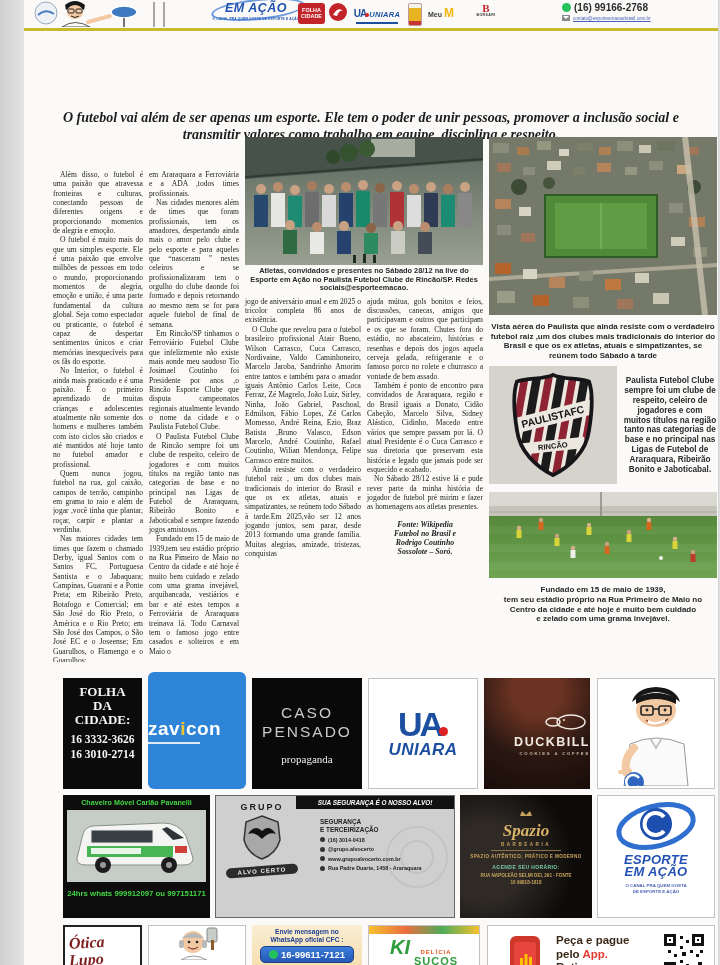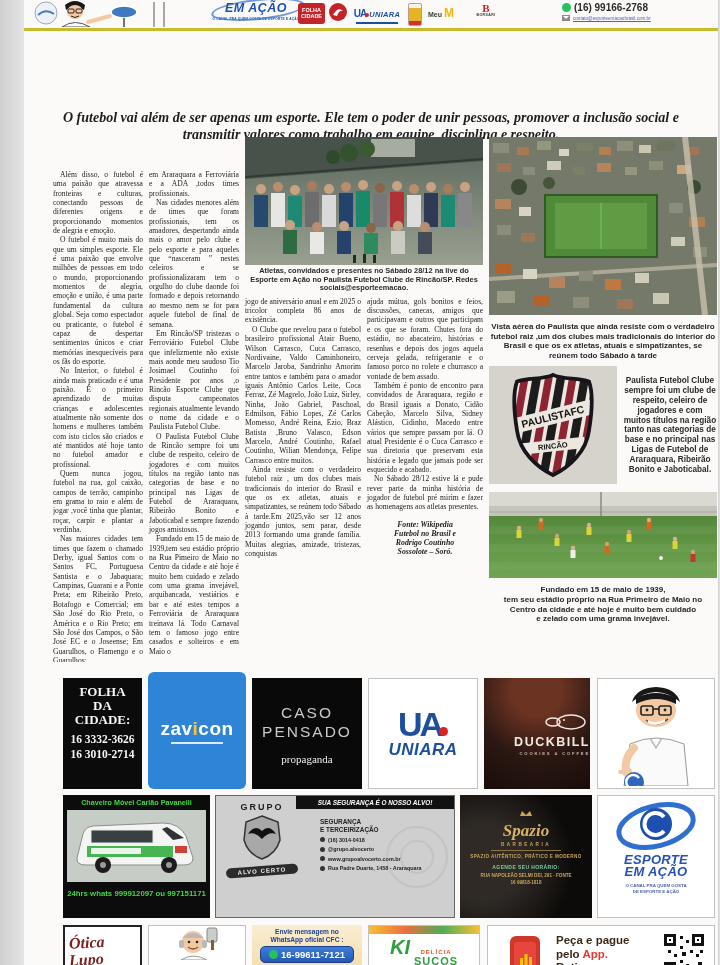--- a/index.html
+++ b/index.html
@@ -60,21 +60,21 @@
   .crest-row{display:flex;gap:6px;margin:2px 0 8px;}
   .crest-card{flex:0 0 128px;height:118px;background:#d6d3cc;display:flex;align-items:center;justify-content:center;}
   .crest-text{flex:1;font:700 8.2px "Liberation Sans",sans-serif;color:#2a2a2a;text-align:center;line-height:9.8px;align-self:center;}
   
   .card{position:absolute;box-sizing:border-box;overflow:hidden;}
   .bordered{border:1px solid #c2c2c2;background:#fff;}
   .ad-folha{left:39px;top:678px;width:79px;height:111px;background:#0b0b0b;color:#f5f5f5;text-align:center;
     font-family:"Liberation Serif",serif;padding-top:7px;}
   .ad-folha .t1{font-weight:700;font-size:13px;line-height:14px;}
   .ad-folha .t2{font-weight:700;font-size:11.5px;line-height:13px;margin-top:6px;}
-  .ad-zavicon{left:124px;top:672px;width:98px;height:117px;background:#2e84d6;border-radius:6px;display:flex;flex-direction:column;align-items:center;justify-content:center;}
+  .ad-zavicon{left:124px;top:672px;width:98px;height:117px;background:#2e84d6;border-radius:6px;display:flex;flex-direction:column;justify-content:center;}
   .zv{font:800 19px "Liberation Sans",sans-serif;color:#fff;letter-spacing:.5px;}
   .zv .i{color:#f5c531;}
   .zv-bar{width:52px;height:2px;background:#dfeaf8;margin-top:2px;}
   .ad-caso{left:228px;top:678px;width:110px;height:111px;background:#090909;display:flex;flex-direction:column;align-items:center;justify-content:center;}
   .caso-l{font:400 15.5px "Liberation Sans",sans-serif;color:#c9c9c9;letter-spacing:2px;line-height:19px;}
   .caso-p{font:400 11px "Liberation Serif",serif;color:#efefef;margin-top:12px;}
   .ad-uniara{left:344px;top:678px;width:110px;height:111px;display:flex;flex-direction:column;align-items:center;justify-content:center;}
   .big-ua{font:900 34px "Liberation Sans",sans-serif;color:#1d4fa1;letter-spacing:-3px;line-height:32px;}
   .big-ua .dot{display:inline-block;width:9px;height:9px;border-radius:50%;background:#d22;margin-left:-2px;}
   .big-nm{font:italic 900 17px "Liberation Sans",sans-serif;color:#1d4fa1;letter-spacing:.5px;}
@@ -197,21 +197,21 @@
       <div class="col c1">
         <p>Além disso, o futebol é uma paixão que atravessa fronteiras e culturas, conectando pessoas de diferentes origens e proporcionando momentos de alegria e emoção.</p>
         <p>O futebol é muito mais do que um simples esporte. Ele é uma paixão que envolve milhões de pessoas em todo o mundo, proporcionando momentos de alegria, emoção e união, é uma parte fundamental da cultura global. Seja como espectador ou praticante, o futebol é capaz de despertar sentimentos únicos e criar memórias inesquecíveis para os fãs do esporte.</p>
         <p>No Interior, o futebol é ainda mais praticado e é uma paixão. É o primeiro aprendizado de muitas crianças e adolescentes atualmente não somente dos homens e mulheres também com isto ciclos são criados e até mantidos até hoje tanto no futebol amador e profissional.</p>
         <p>Quem nunca jogou, futebol na rua, gol caixão, campos de terrão, campinho em grama to raio e além de jogar ,você tinha que plantar, roçar, carpir e plantar a verdinha.</p>
         <p>Nas maiores cidades tem times que fazem o chamado Derby, igual Santos com o Santos FC, Portuguesa Santista e o Jabaquara; Campinas, Guarani e a Ponte Preta; em Ribeirão Preto, Botafogo e Comercial; em São José do Rio Preto, o América e o Rio Preto; em São José dos Campos, o São José EC e o Joseense; Em Guarulhos, o Flamengo e o Guarulhos;</p>
       </div>
       <div class="col c2">
         <p class="cont">em Araraquara a Ferroviária e a ADA ,todos times profissionais.</p>
         <p>Nas cidades menores além de times que foram profissionais, tem os amadores, despertando ainda mais o amor pelo clube e pelo esporte e para aqueles que “nasceram ” nestes celeiros e se profissionalizaram tem o orgulho do clube daonde foi formado e depois retornando ao mesmo nem se for para aquele futebol de final de semana.</p>
-        <p>Em Rincão/SP tristezas o Ferroviário Futebol Clube que infelizmente não existe mais aonde meu saudoso Tio Josimael Coutinho foi Presidente por anos ,o Rincão Esporte Clube que disputa campeonatos regionais atualmente levando o nome da cidade e o Paulista Futebol Clube.</p>
+        <p>Em Rincão/SP tinhamos o Ferroviário Futebol Clube que infelizmente não existe mais aonde meu saudoso Tio Josimael Coutinho foi Presidente por anos ,o Rincão Esporte Clube que disputa campeonatos regionais atualmente levando o nome da cidade e o Paulista Futebol Clube.</p>
         <p>O Paulista Futebol Clube de Rincão sempre foi um clube de respeito, celeiro de jogadores e com muitos títulos na região tanto nas categorias de base e no principal nas Ligas de Futebol de Araraquara, Ribeirão Bonito e Jaboticabal e sempre fazendo jogos amistosos.</p>
         <p>Fundado em 15 de maio de 1939,tem seu estádio próprio na Rua Pimeiro de Maio no Centro da cidade e até hoje é muito bem cuidado e zelado com uma grama invejável, arquibancada, vestiários e bar e até estes tempos a Ferroviária de Araraquara treinava lá. Todo Carnaval tem o famoso jogo entre casados e solteiros e em Maio o</p>
       </div>
       <div class="mid">
         <svg class="midphoto" viewBox="0 0 238 128" preserveAspectRatio="none">
           <defs>
               <linearGradient id="gph" x1="0" y1="0" x2="0" y2="1">
             <stop offset="0" stop-color="#5a675c"></stop>
                 <stop offset="1" stop-color="#99a091"></stop>
               </linearGradient>

